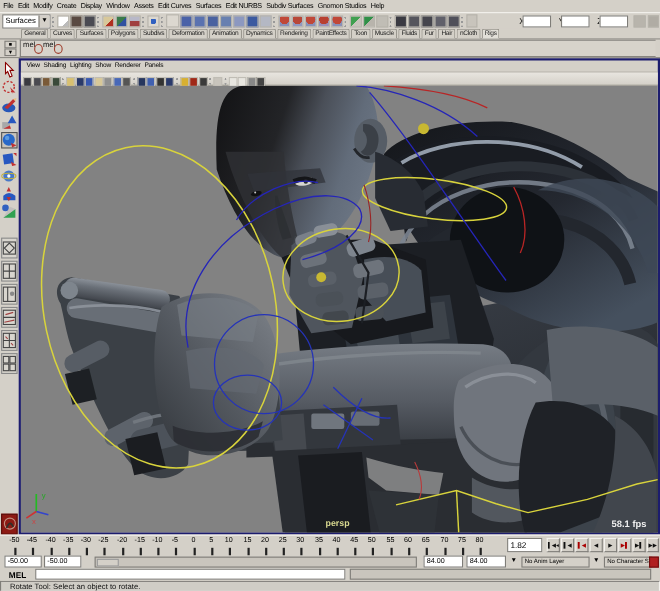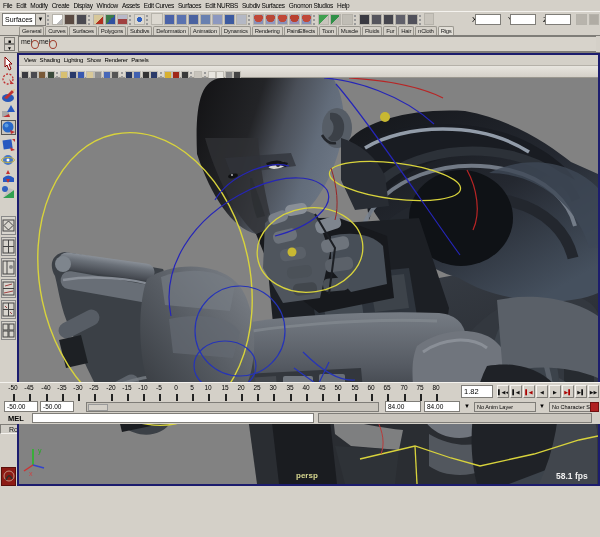--- a/index.html
+++ b/index.html
@@ -21,21 +21,21 @@
 #tabs { height:10px; background:#d4d0c8; font-size:6px; white-space:nowrap; padding-left:19px; border-bottom:1px solid #7f7d78; }
 #tabs span { display:inline-block; height:9px; line-height:9px; padding:0 2px; letter-spacing:-0.3px; border:1px solid #9a978f; border-bottom:none; border-radius:2px 2px 0 0; background:#d4d0c8; color:#222; margin-right:1px; }
 #tabs span.on { background:#e2dfd8; }
 
 #shelf { height:17px; background:#d4d0c8; position:relative; border-bottom:1px solid #7f7d78; }
 #shelfbtns { position:absolute; left:4px; top:1px; width:11px; height:15px; }
 #shelfbtns div { width:11px; height:7px; background:#d4d0c8; border:1px solid #7f7d78; font-size:5px; line-height:6px; text-align:center; color:#000; }
 #shelfitems { position:absolute; left:18px; top:0; width:578px; height:16px; background:#d7d3cb; border:1px solid #7f7d78; border-right:none; }
 .mel { position:absolute; top:1px; width:16px; height:13px; font-size:7px; color:#111; }
 
-#main { height:329px; display:flex; }
+#main { height:433px; display:flex; }
 #toolbox { width:17px; background:#d4d0c8; position:relative; }
 .tbi { position:absolute; left:1px; width:15px; height:15px; }
 #viewport { width:583px; height:433px; border:2px solid #1c1c6e; background:#d4d0c8; position:relative; }
 #vpmenu { height:11px; font-size:6px; line-height:11px; padding-left:5px; white-space:nowrap; letter-spacing:-0.2px; border-bottom:1px solid #b5b1a9; }
 #vpmenu span { margin-right:3.5px; }
 #vpicons { height:12px; padding-left:2px; white-space:nowrap; border-bottom:1px solid #9a978f; background:linear-gradient(#e8e5df,#d4d0c8); }
 #vpicons .ic { height:9px; width:8px; margin:0 0.5px 0 0; border:1px solid #c0bdb5; }
 #scene { position:absolute; left:0; top:23px; width:579px; height:406px; }
 
 #timeline { height:19px; background:#d4d0c8; position:relative; border-top:1px solid #f4f2ee; }

